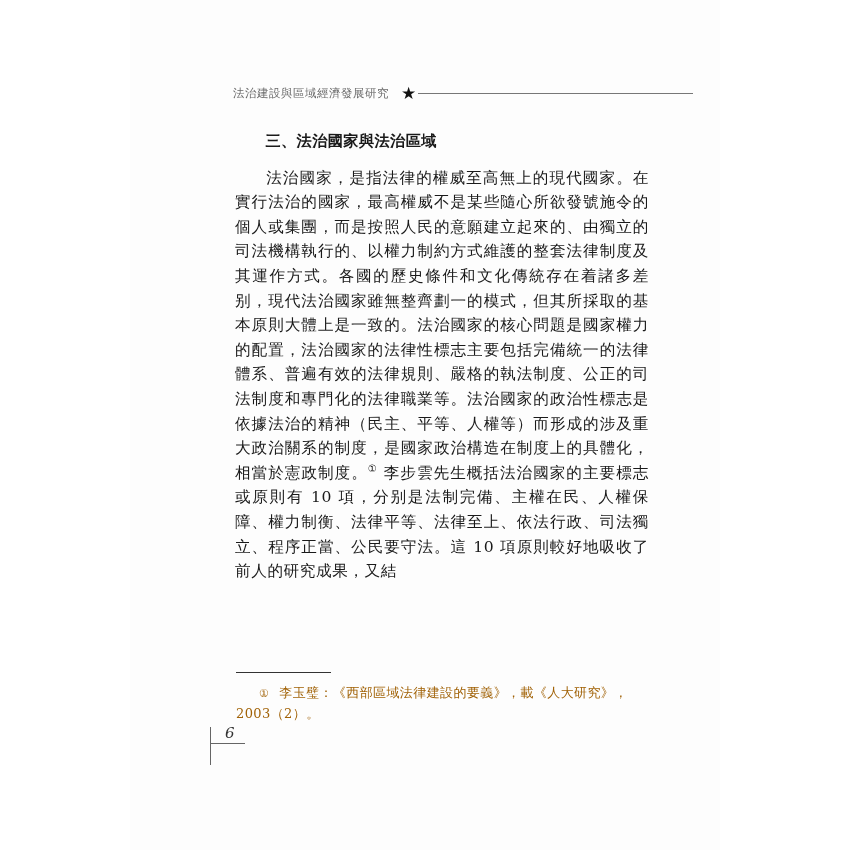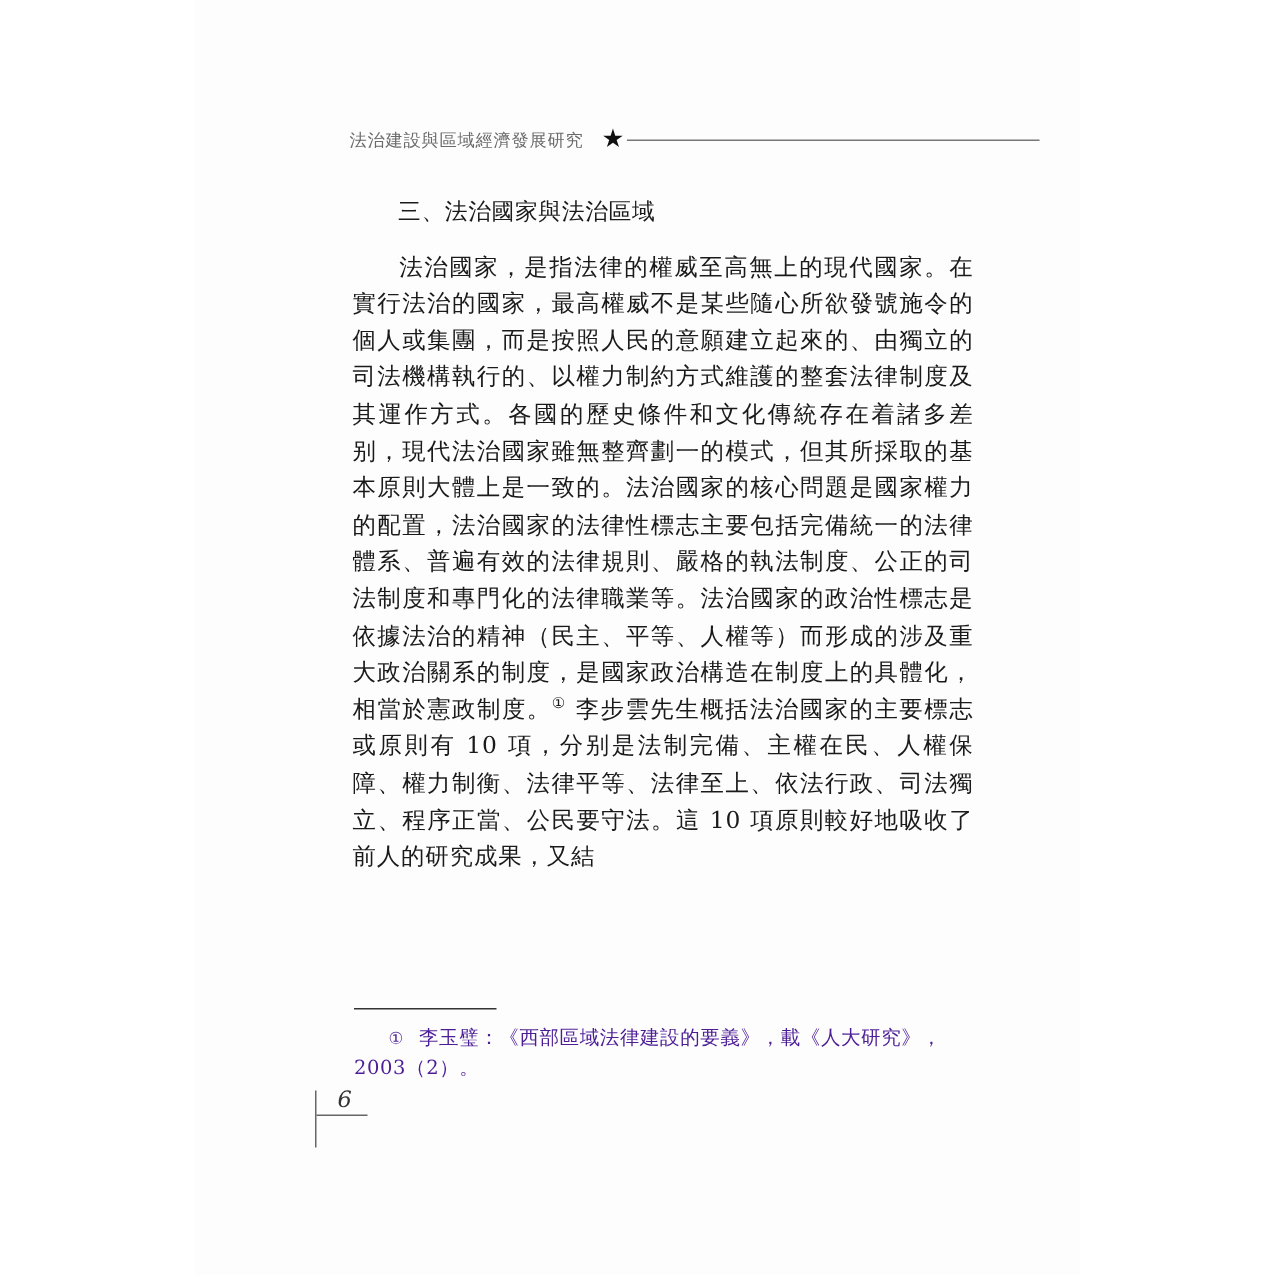--- a/index.html
+++ b/index.html
@@ -62,21 +62,21 @@
     letter-spacing: 0.6px;
   }
   .body-text p {
     margin: 0;
   }
   .indent {
     text-indent: 2em;
   }
   .section-heading {
     font-family: "DejaVu Sans", "Liberation Sans", sans-serif;
-    font-weight: normal;
+    font-weight: bold;
     font-size: 15.2px;
     margin: 11px 0 12px 0 !important;
     padding-left: 2em;
     letter-spacing: 0.4px;
   }
   .fn-mark {
     font-size: 10px;
     vertical-align: super;
     line-height: 0;
   }
@@ -88,21 +88,21 @@
     height: 1px;
     background: #333;
   }
   .footnote {
     position: absolute;
     left: 236px;
     top: 683px;
     width: 414px;
     font-size: 13px;
     line-height: 20px;
-    color: #4c1d95;
+    color: #a16207;
     letter-spacing: 0.4px;
   }
   .footnote .fn-num {
     margin-left: 23px;
     margin-right: 10px;
     font-size: 11px;
   }
   .page-number-block {
     position: absolute;
     left: 210px;

